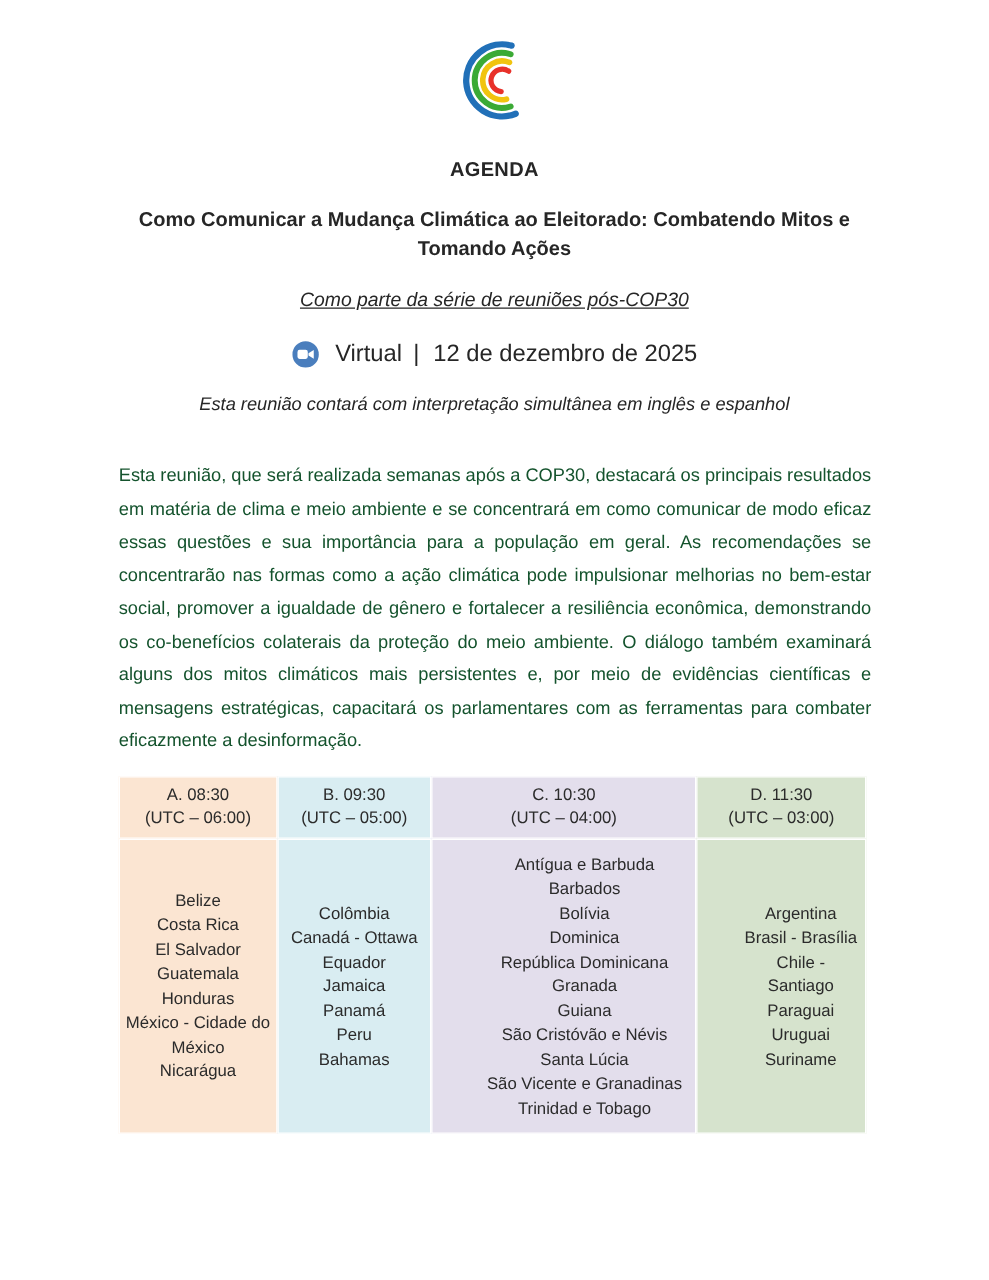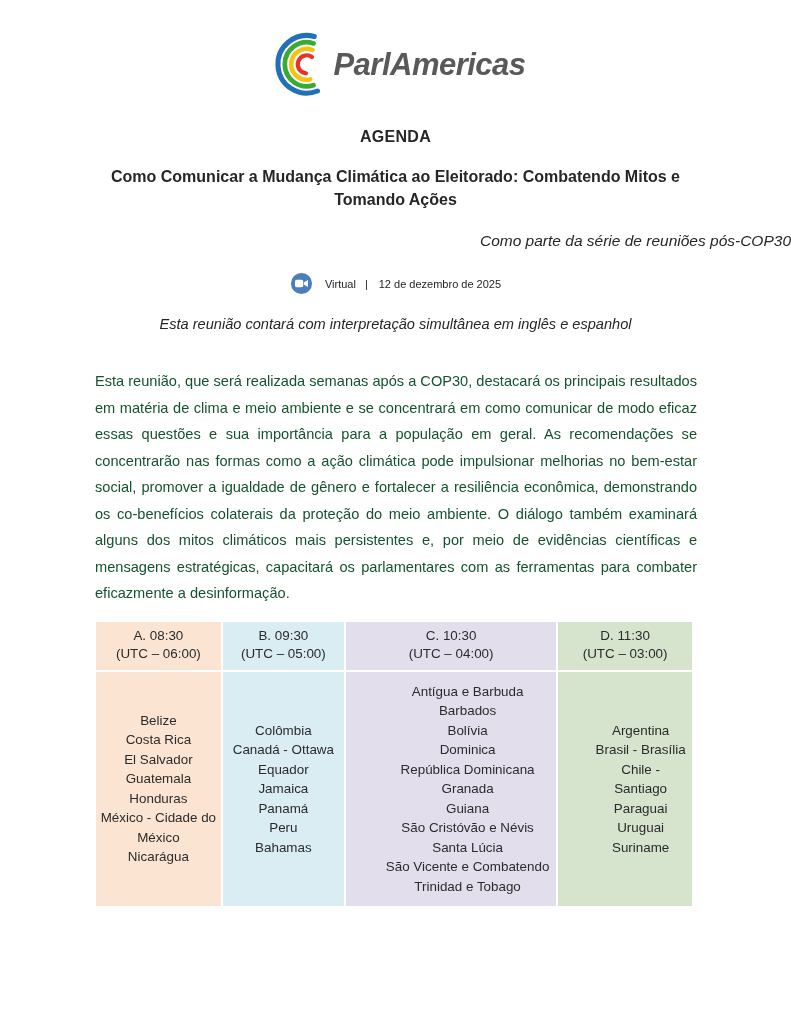--- a/index.html
+++ b/index.html
@@ -26,26 +26,27 @@
   
   .agenda-heading {
     text-align: center; font-size: 16px; font-weight: bold;
     margin-top: 24px; letter-spacing: 0.3px;
   }
   .main-title {
     text-align: center; font-size: 16px; font-weight: bold;
     width: 640px; margin: 19px auto 0; line-height: 23px;
   }
   .series-note {
-    text-align: right; font-style: italic; font-size: 15.5px;
+    text-align: center; font-style: italic; font-size: 15.5px;
     margin-top: 21px;
+    text-decoration: underline;
   }
   .virtual-row {
     display: flex; justify-content: center; align-items: center;
-    margin-top: 22px; font-size: 11px; gap: 6px;
+    margin-top: 22px; font-size: 19px; gap: 6px;
   }
   .video-icon { width: 23px; height: 23px; margin-right: 6px; }
   .virtual-sep { margin: 0 5px 0 3px; }
   .time-row { text-align: center; font-size: 15.5px; margin-top: 21px; }
   .interp-note {
     text-align: center; font-style: italic; font-size: 14.6px;
     margin-top: 21px;
   }
   
   .description {
@@ -89,21 +90,20 @@
 
 <div class="page">
 
   <div class="logo-row">
     <svg class="logo-arcs" viewBox="0 0 100 92" fill="none" xmlns="http://www.w3.org/2000/svg">
       <path d="M 68.4 6.4 A 40 40 0 1 0 73.0 82.1" stroke-width="7" stroke-linecap="round" stroke="#2170B8"></path>
       <path d="M 67.4 16.0 A 30.5 30.5 0 1 0 67.4 74.0" stroke-width="6.6" stroke-linecap="round" stroke="#3BAA35"></path>
       <path d="M 66.1 25.1 A 21.5 21.5 0 1 0 62.8 65.9" stroke-width="6.2" stroke-linecap="round" stroke="#F1C40F"></path>
       <path d="M 65.2 34.8 A 12.5 12.5 0 1 0 56.9 57.5" stroke-width="5.8" stroke-linecap="round" stroke="#E8312A"></path>
     </svg>
-    <span class="logo-text">ParlAmericas</span>
   </div>
 
   <div class="agenda-heading">AGENDA</div>
 
   <div class="main-title">Como Comunicar a Mudança Climática ao Eleitorado: Combatendo Mitos e Tomando Ações</div>
 
   <div class="series-note">Como parte da série de reuniões pós-COP30</div>
 
   <div class="virtual-row">
     <svg class="video-icon" viewBox="0 0 24 24" xmlns="http://www.w3.org/2000/svg">
@@ -165,21 +165,21 @@
           <td style="background: rgb(227, 222, 236); padding-left: 37px;">
             <div class="country">Antígua e Barbuda</div>
             <div class="country">Barbados</div>
             <div class="country">Bolívia</div>
             <div class="country">Dominica</div>
             <div class="country">República Dominicana</div>
             <div class="country">Granada</div>
             <div class="country">Guiana</div>
             <div class="country">São Cristóvão e Névis</div>
             <div class="country">Santa Lúcia</div>
-            <div class="country">São Vicente e Combatendo</div>
+            <div class="country">São Vicente e Granadinas</div>
             <div class="country">Trinidad e Tobago</div>
           </td>
           <td style="background: rgb(214, 227, 205); padding-left: 35px;">
             <div class="country">Argentina</div>
             <div class="country">Brasil - Brasília</div>
             <div class="country">Chile - Santiago</div>
             <div class="country">Paraguai</div>
             <div class="country">Uruguai</div>
             <div class="country">Suriname</div>
           </td>

